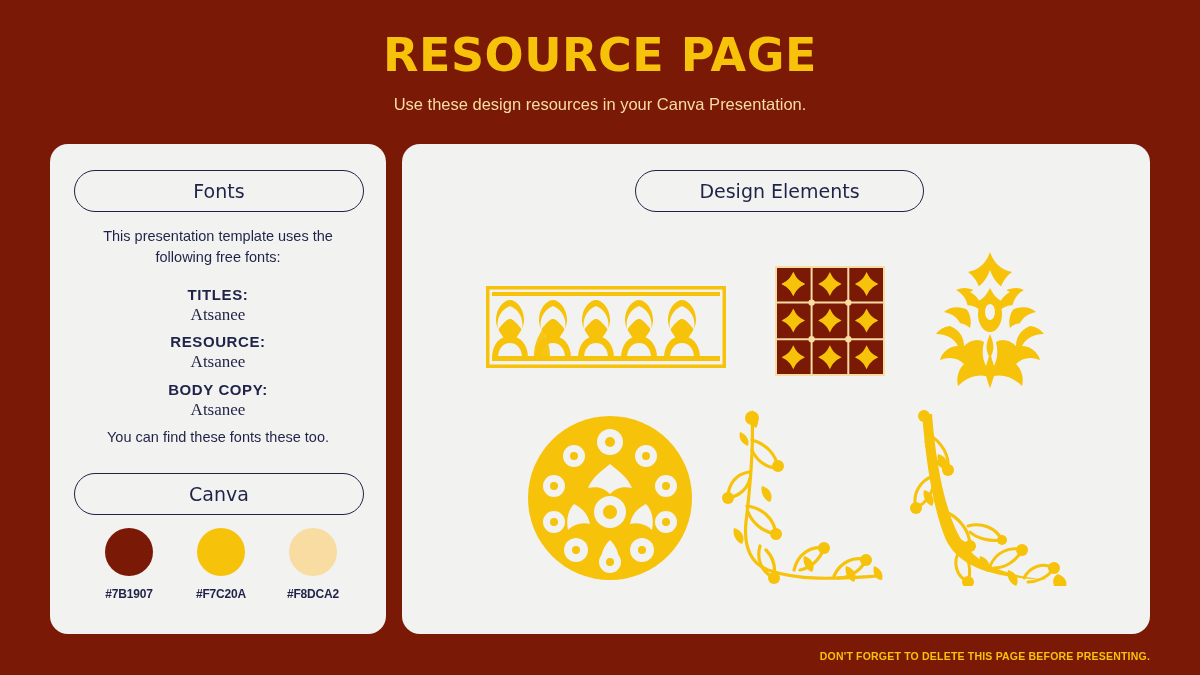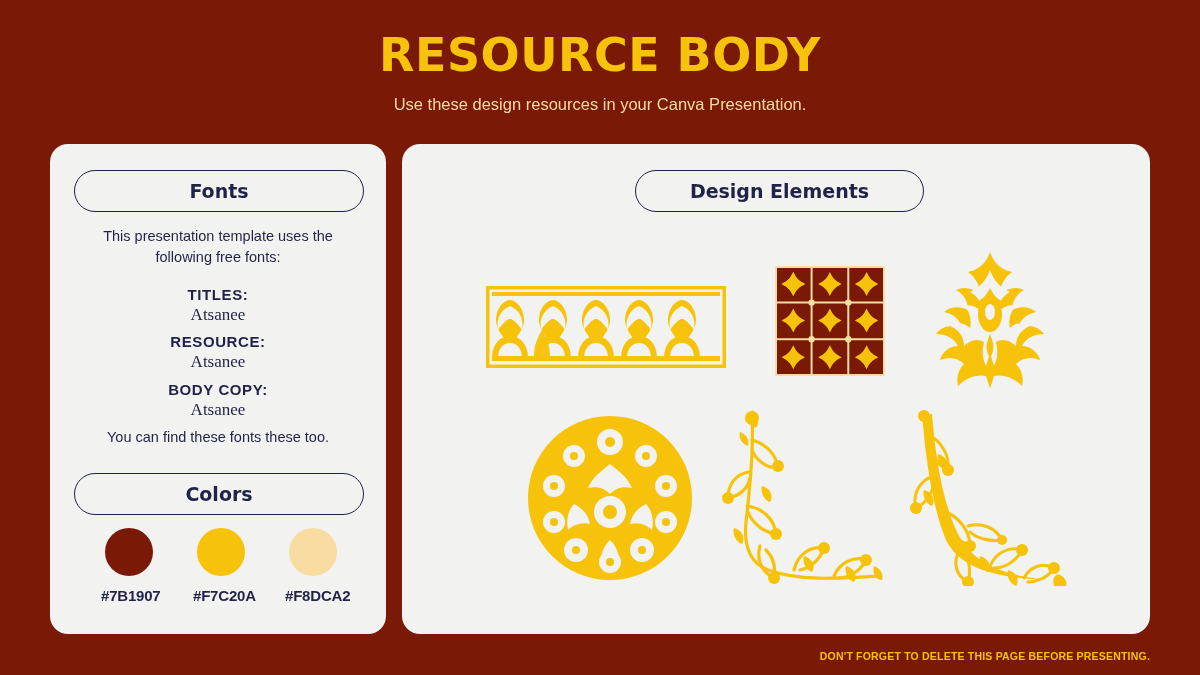--- a/index.html
+++ b/index.html
@@ -58,21 +58,21 @@
     top: 144px;
     width: 748px;
     height: 490px;
   }
   .pill {
     position: absolute;
     border: 1.6px solid #1F2348;
     border-radius: 22px;
     background: #F2F2F0;
     color: #1F2348;
-    font-weight: bold;
+    font-weight: normal;
     display: flex;
     align-items: center;
     justify-content: center;
     font-size: 19px;
     font-family: "DejaVu Sans", sans-serif;
   }
   .pill-fonts {
     left: 74px;
     top: 170px;
     width: 288px;
@@ -142,21 +142,21 @@
     text-align: center;
   }
   .swatch {
     width: 48px;
     height: 48px;
     border-radius: 50%;
     margin: 0 auto;
   }
   .swatch-code {
     margin-top: 11px;
-    font-size: 15px;
+    font-size: 12px;
     font-weight: bold;
     color: #1F2348;
     letter-spacing: -0.2px;
   }
   .footer {
     position: absolute;
     right: 50px;
     bottom: 13px;
     font-size: 10.5px;
     font-weight: bold;
@@ -171,21 +171,21 @@
   .elem-orn    { left: 920px; top: 248px; width: 140px; height: 142px; }
   .elem-circle { left: 524px; top: 412px; width: 172px; height: 172px; }
   .elem-corner1{ left: 716px; top: 410px; width: 170px; height: 176px; }
   .elem-corner2{ left: 898px; top: 410px; width: 170px; height: 176px; }
 </style>
 </head>
 <body style="background: rgb(123, 25, 7);">
 
 <div class="slide">
 
-  <div class="title">RESOURCE BODY</div>
+  <div class="title">RESOURCE PAGE</div>
   <div class="subtitle">Use these design resources in your Canva Presentation.</div>
 
   <div class="card card-left"></div>
 
   <div class="pill pill-fonts">Fonts</div>
 
   <div class="intro">This presentation template uses the following free fonts:</div>
 
   <div class="font-block fb1">
     <div class="lbl">TITLES:</div>
@@ -195,21 +195,21 @@
     <div class="lbl">RESOURCE:</div>
     <div class="val">Atsanee</div>
   </div>
   <div class="font-block fb3">
     <div class="lbl">BODY COPY:</div>
     <div class="val">Atsanee</div>
   </div>
 
   <div class="find">You can find these fonts these too.</div>
 
-  <div class="pill pill-colors">Colors</div>
+  <div class="pill pill-colors">Canva</div>
 
   <div class="swatches">
     <div class="swatch-wrap">
       <div class="swatch" id="sw0" style="background: rgb(123, 25, 7);"></div>
       <div class="swatch-code">#7B1907</div>
     </div>
     <div class="swatch-wrap">
       <div class="swatch" id="sw1" style="background: rgb(247, 194, 10);"></div>
       <div class="swatch-code">#F7C20A</div>
     </div>

